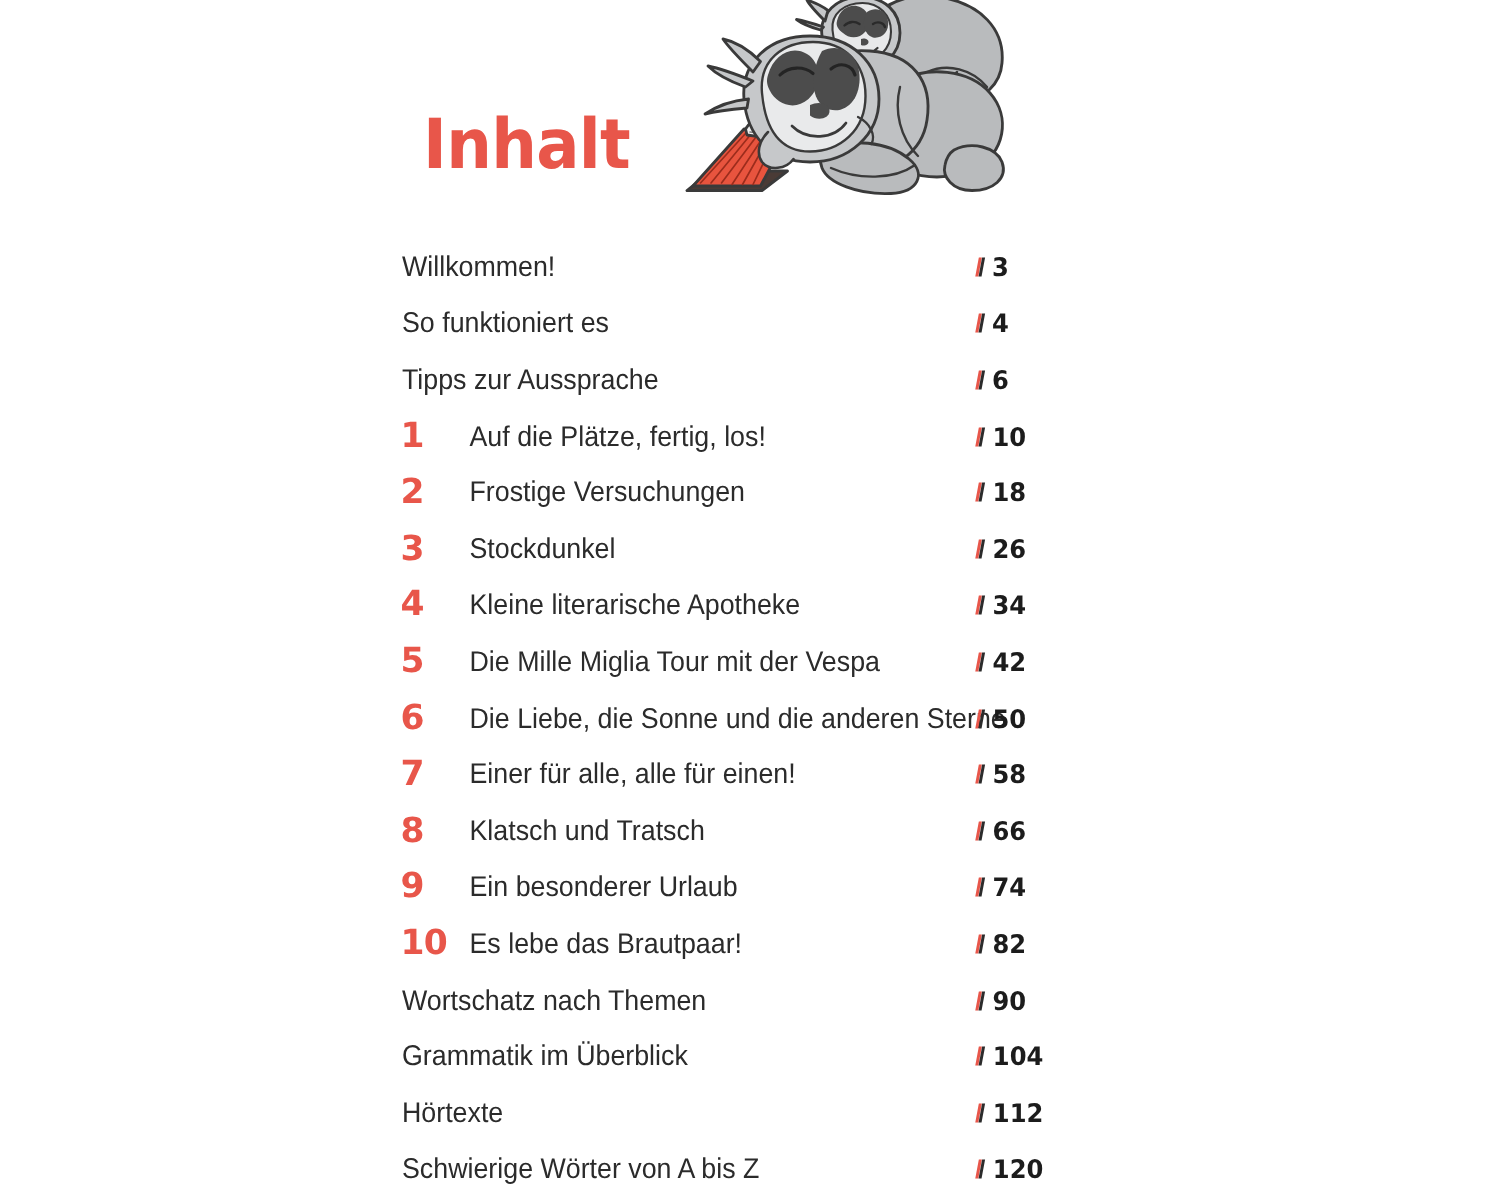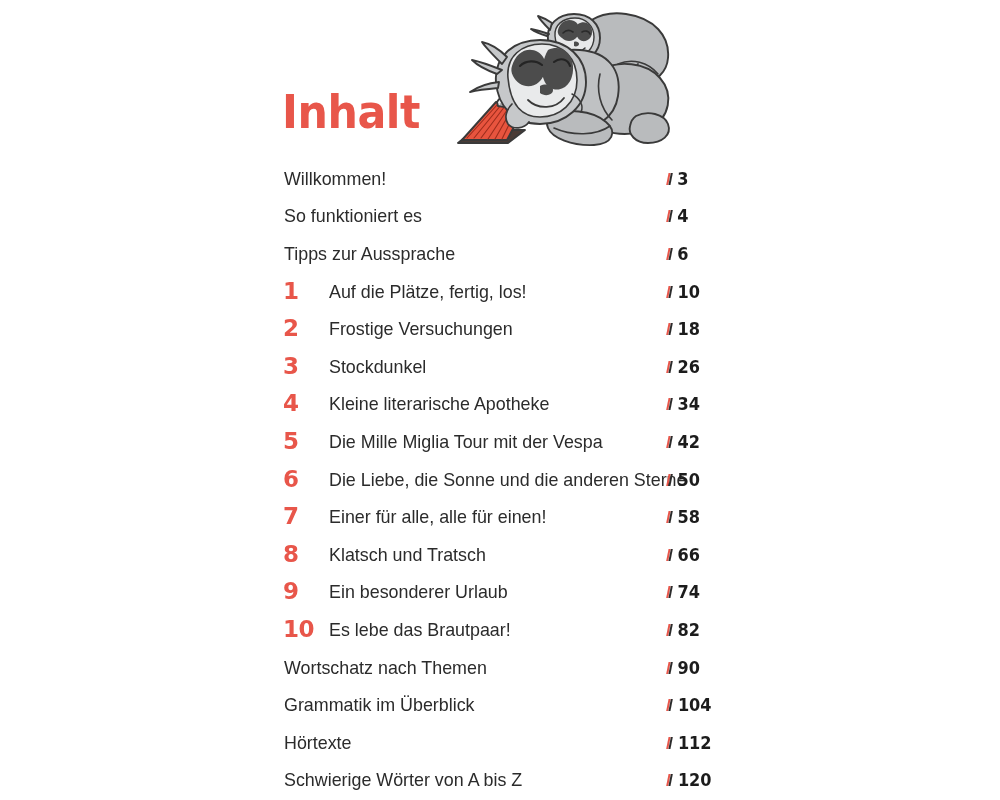--- a/index.html
+++ b/index.html
@@ -19,21 +19,21 @@
   .page {
     position: absolute;
     inset: 0;
     background: #ffffff;
   }
 
   
   .header {
     position: absolute;
     left: 282px;
-    top: 16px;
+    top: 0px;
     width: 420px;
     height: 150px;
   }
 
   .toc-title {
     position: absolute;
     left: 0px;
     top: 70px;
     margin: 0;
     font-family: "DejaVu Sans", sans-serif;
@@ -51,21 +51,21 @@
     position: absolute;
     left: 168px;
     top: -4px;
     width: 230px;
     height: 140px;
   }
 
   
   .toc {
     position: absolute;
-    left: 282px;
+    left: 266px;
     top: 160px;
     width: 460px;
   }
 
   .toc-row {
     position: relative;
     height: 37.6px;
     display: flex;
     align-items: center;
   }

